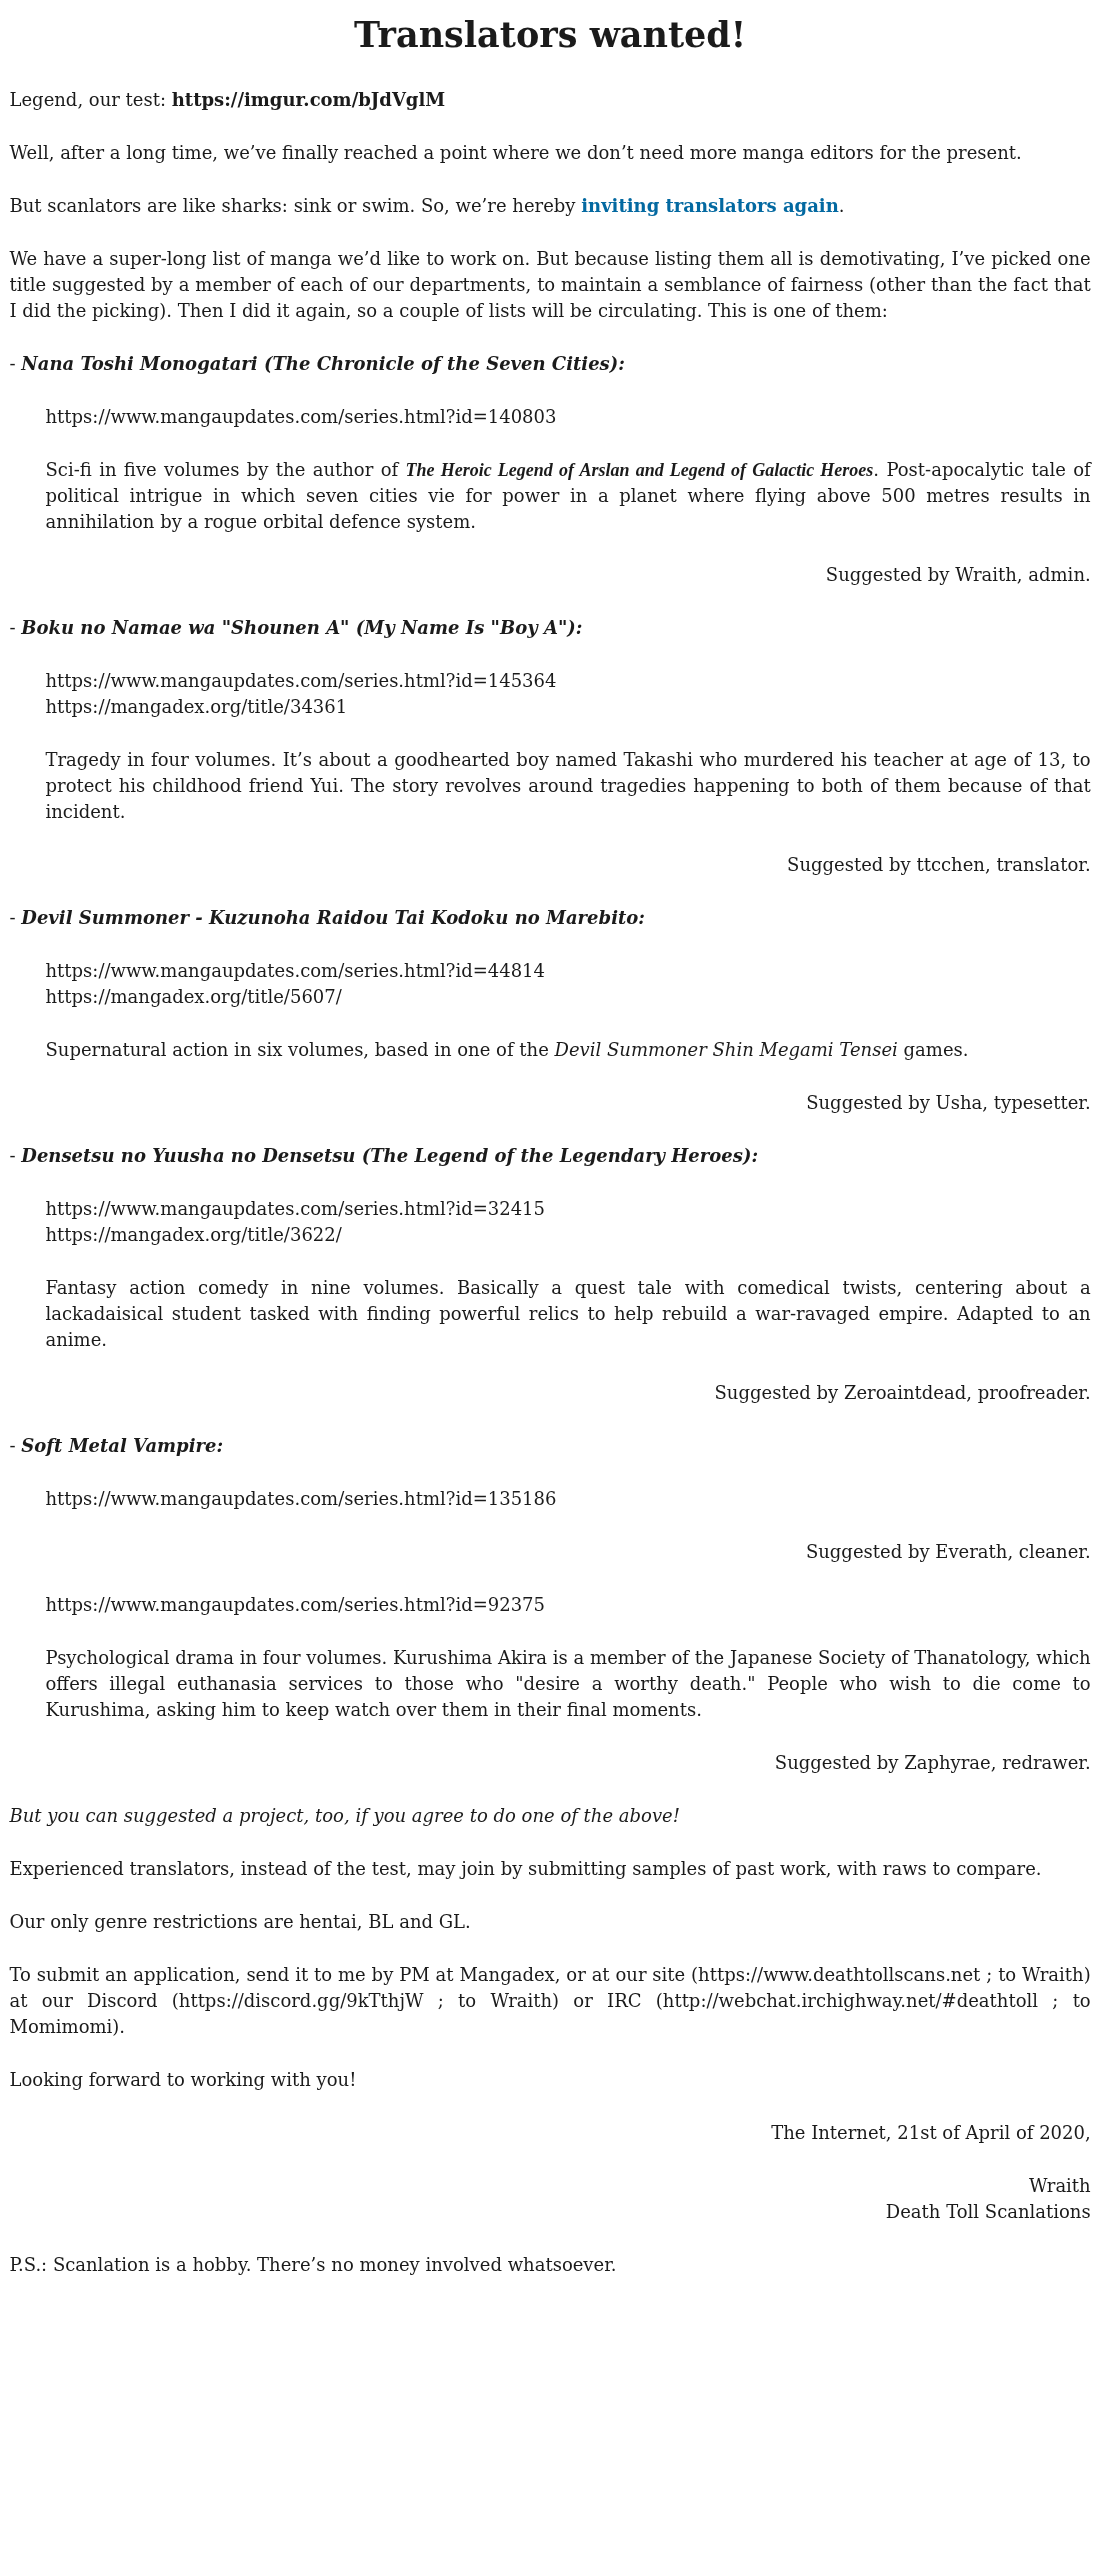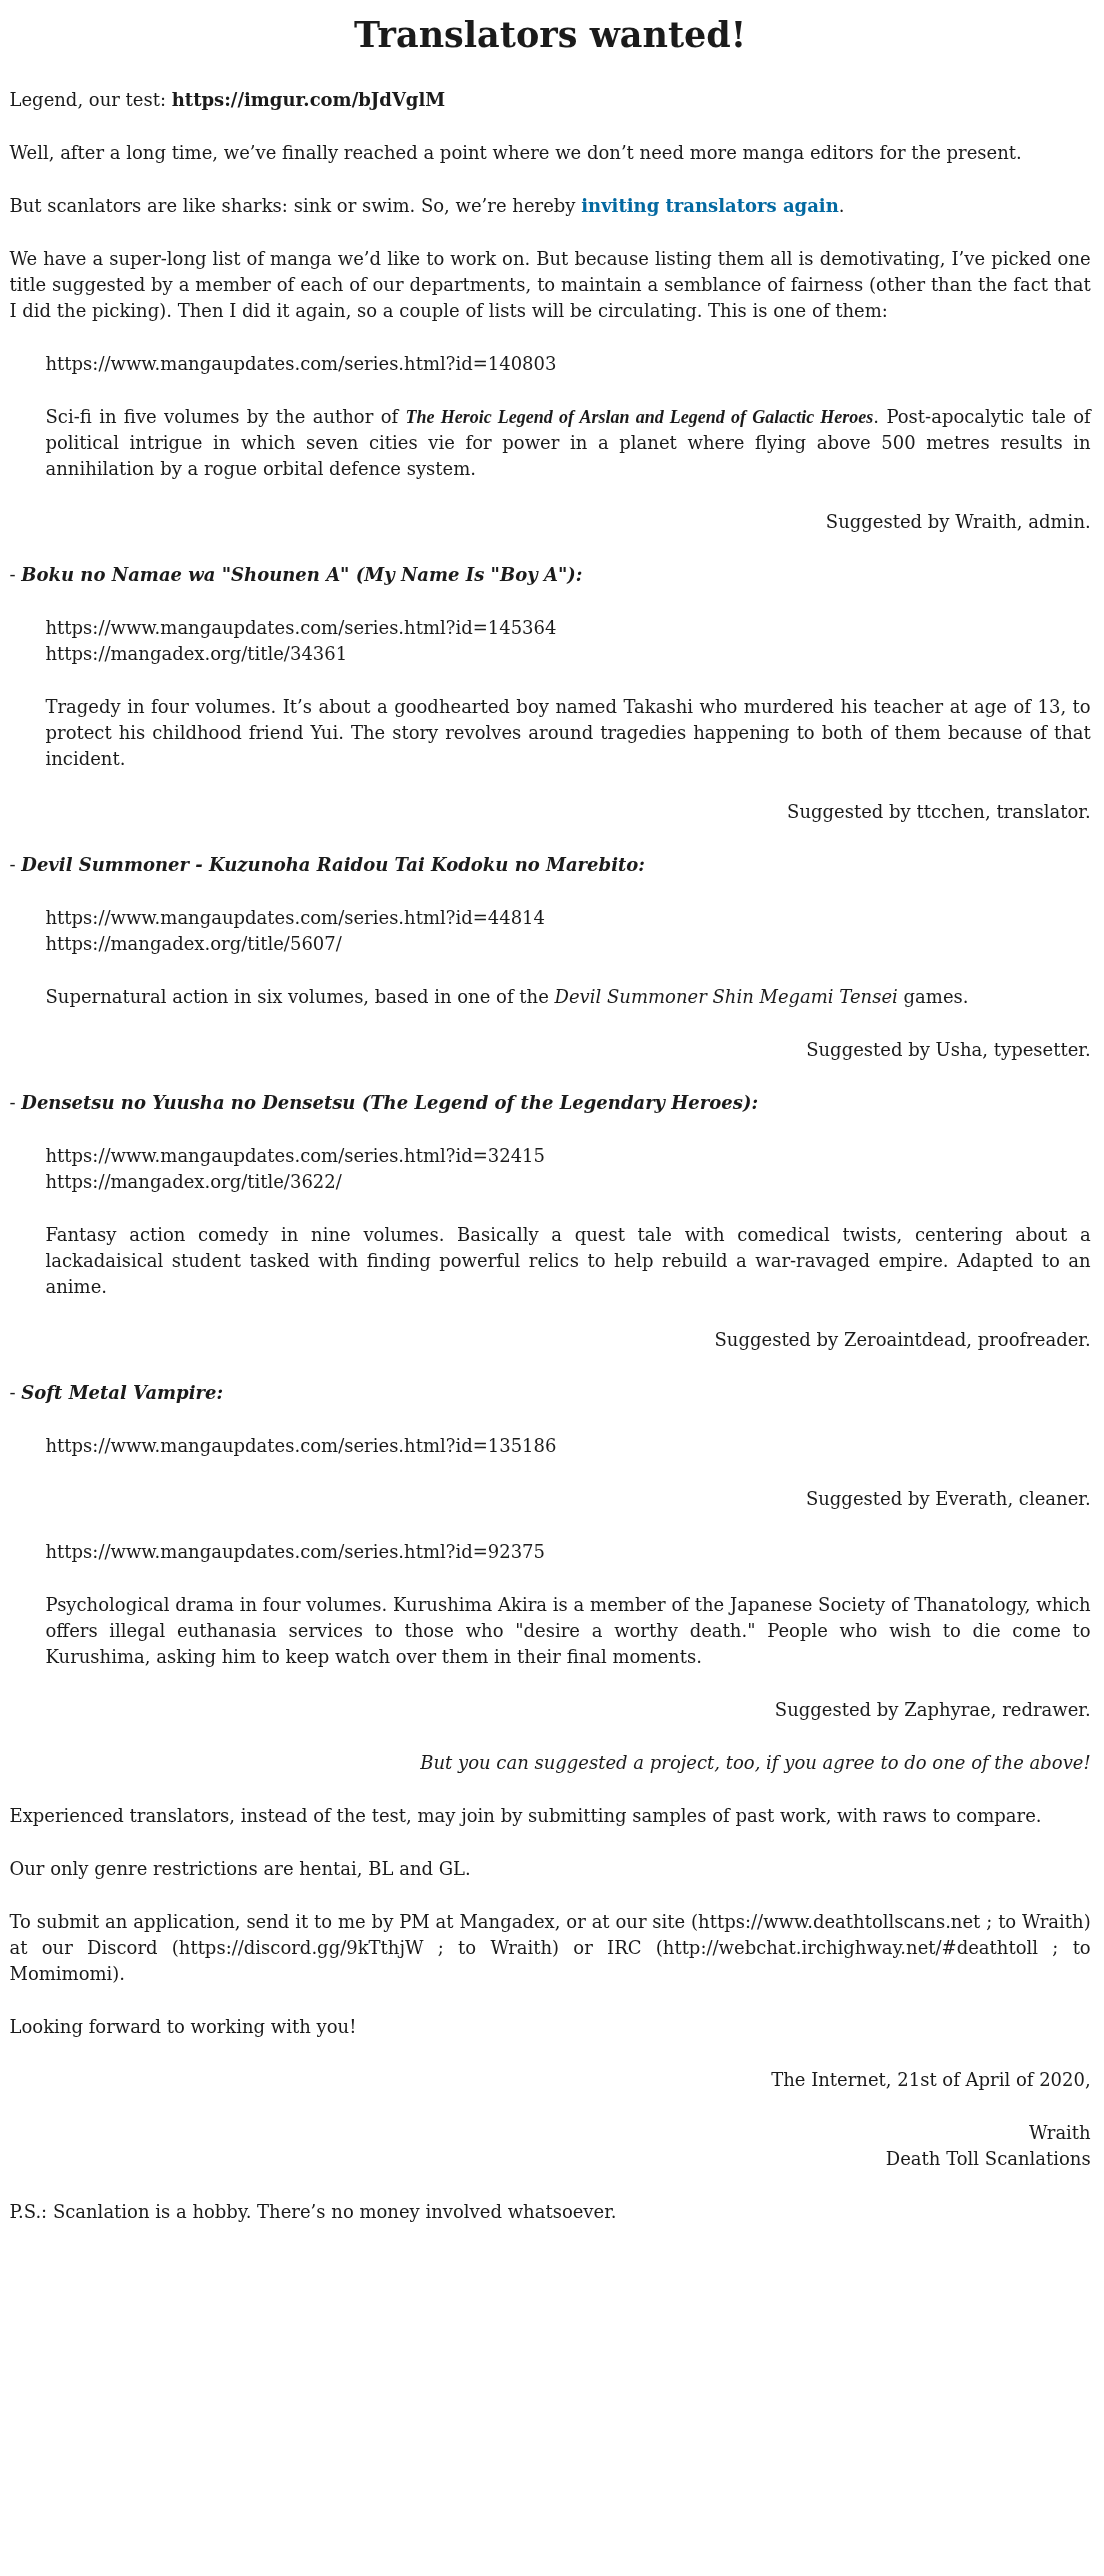--- a/index.html
+++ b/index.html
@@ -25,21 +25,21 @@
   p { margin: 27px 0; text-align: justify; }
   .bold { font-weight: 700; }
   .italic { font-style: italic; }
   .bold-italic { font-style: italic; font-weight: 700; font-family: Liberation Serif, serif; }
   .red-highlight { color: #0369a1; font-weight: 700; }
   .listing-title { font-weight: 700; font-style: italic; text-align: left; }
   .listing-title .bullet { font-weight: 400; font-style: normal; }
   .indent { margin-left: 36px; }
   .listing-urls { text-align: left; }
   .listing-suggested { text-align: right; }
-  .suggest-note { font-style: italic; text-align: right; }
+  .suggest-note { font-style: italic; text-align: left; }
   .right { text-align: right; margin-top: 12px; }
 </style>
 </head>
 <body>
 
 <h1 class="page-title">Translators wanted!</h1>
 
 <p>
   <span>Legend, our test: </span><span class="bold">https://imgur.com/bJdVglM</span>
 </p>
@@ -47,20 +47,21 @@
 <p>Well, after a long time, we’ve finally reached a point where we don’t need more manga editors for the present.</p>
 
 <p>
   <span>But scanlators are like sharks: sink or swim. So, we’re hereby </span><span class="red-highlight">inviting translators again</span><span>.</span>
 </p>
 
 <p>We have a super-long list of manga we’d like to work on. But because listing them all is demotivating, I’ve picked one title suggested by a member of each of our departments, to maintain a semblance of fairness (other than the fact that I did the picking). Then I did it again, so a couple of lists will be circulating. This is one of them:</p>
 
 <section>
   <div class="listing">
+    <p class="listing-title"><span class="bullet">- </span><span class="listing-title-text">Nana Toshi Monogatari (The Chronicle of the Seven Cities):</span></p>
     <div class="indent">
       <p class="listing-urls"><span>https://www.mangaupdates.com/series.html?id=140803</span></p>
       <p class="listing-desc"><span>Sci-fi in five volumes by the author of </span><span class="bold-italic">The Heroic Legend of Arslan and Legend of Galactic Heroes</span><span>. Post-apocalytic tale of political intrigue in which seven cities vie for power in a planet where flying above 500 metres results in annihilation by a rogue orbital defence system.</span></p>
       <p class="listing-suggested">Suggested by Wraith, admin.</p>
     </div>
   </div>
 
   <div class="listing">
     <p class="listing-title"><span class="bullet">- </span><span class="listing-title-text">Boku no Namae wa "Shounen A" (My Name Is "Boy A"):</span></p>
     <div class="indent">

